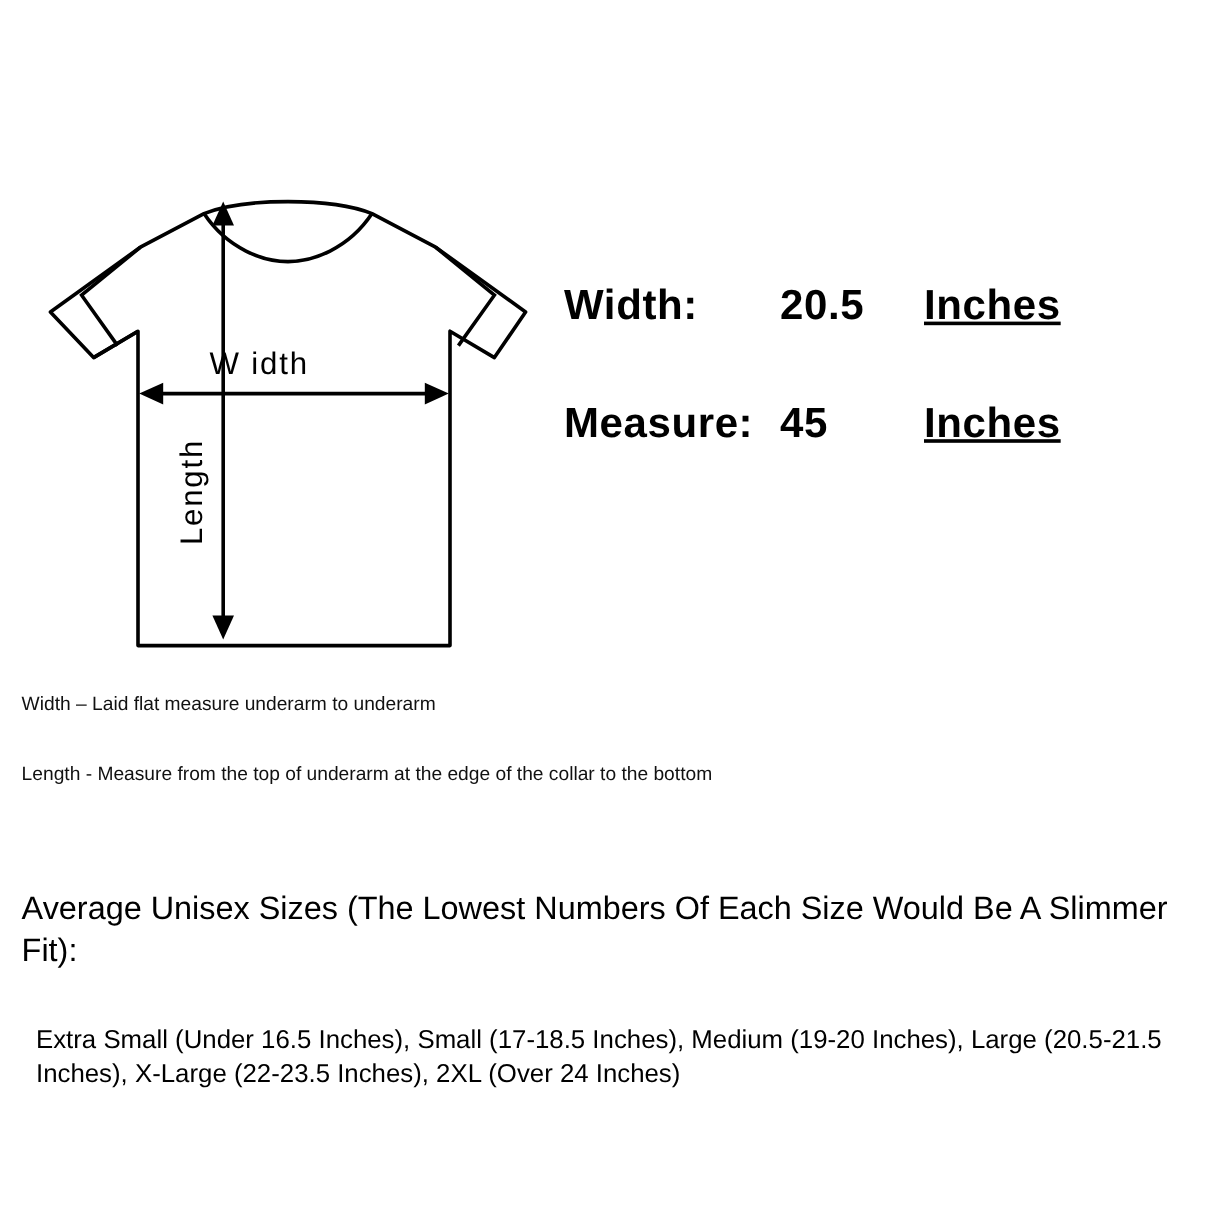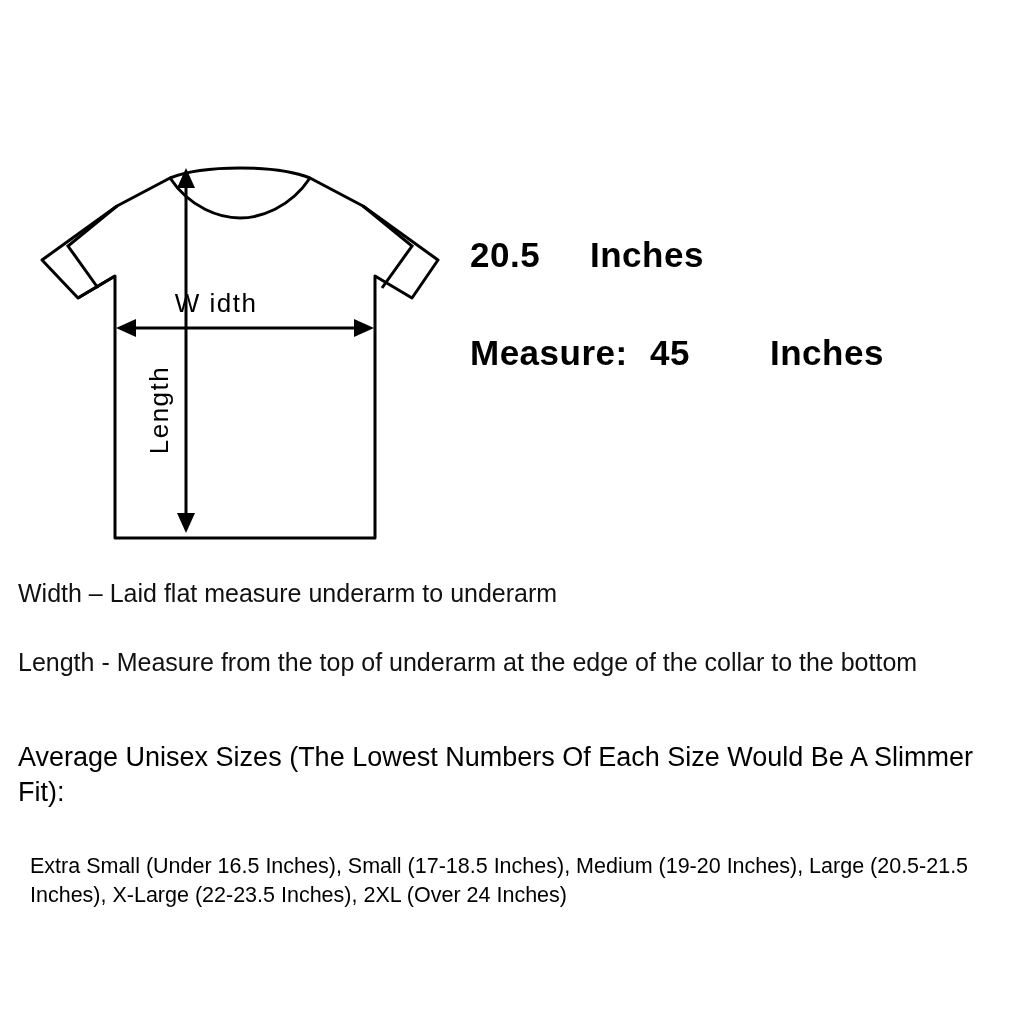--- a/index.html
+++ b/index.html
@@ -46,29 +46,30 @@
   .measure-label {
     width: 180px;
     white-space: nowrap;
   }
   .measure-value {
     width: 120px;
     white-space: nowrap;
   }
   .measure-unit {
     white-space: nowrap;
+    text-decoration: underline;
   }
   .notes {
     position: absolute;
     left: 18px;
     top: 578px;
     width: 990px;
   }
   .note-line {
-    font-size: 25px;
+    font-size: 16px;
     line-height: 1.25;
     margin-bottom: 38px;
     color: #111111;
   }
   .sizes-block {
     position: absolute;
     left: 18px;
     top: 740px;
     width: 990px;
   }
@@ -130,20 +131,21 @@
       <line x1="166" y1="18" x2="166" y2="363" stroke="#000000" stroke-width="3"></line>
       <polygon points="166,8 157,28 175,28" fill="#000000"></polygon>
       <polygon points="166,373 157,353 175,353" fill="#000000"></polygon>
     </g>
 
     <text class="svg-text" x="148" y="250" text-anchor="middle" transform="rotate(-90 148 250)">Length</text>
   </svg>
 
   <div class="measure-block">
     <div class="measure-row">
+      <span class="measure-label">Width:</span>
       <span class="measure-value">20.5</span>
       <span class="measure-unit">Inches</span>
     </div>
     <div class="measure-row">
       <span class="measure-label">Measure:</span>
       <span class="measure-value">45</span>
       <span class="measure-unit">Inches</span>
     </div>
   </div>
 

